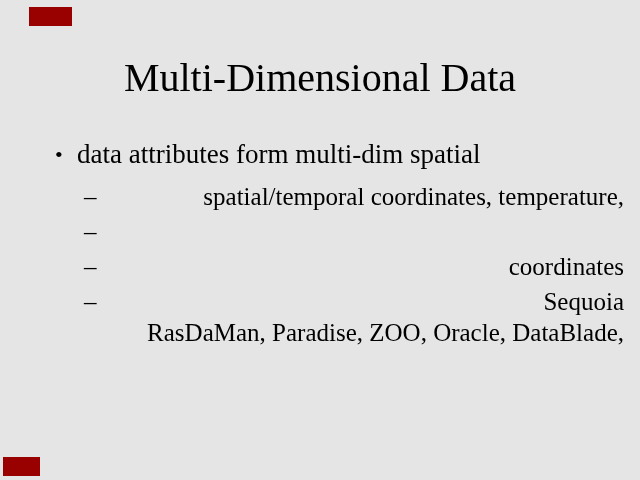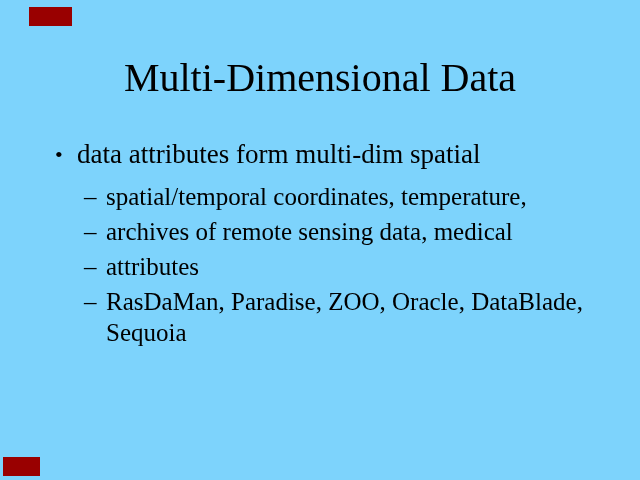--- a/index.html
+++ b/index.html
@@ -1,20 +1,20 @@
 <!DOCTYPE html>
 <html><head>
 <meta charset="utf-8">
 <style>
   html, body { margin: 0; padding: 0; background: #ffffff; }
   .slide {
     position: relative;
     width: 640px;
     height: 480px;
-    background: #7dd3fc;
+    background: #e5e5e5;
     overflow: hidden;
     font-family: "Liberation Serif", "DejaVu Serif", serif;
     color: #000000;
   }
   .red-marker {
     position: absolute;
     background: #990000;
   }
   .red-marker.top-left   { left: 29px; top: 7px;   width: 43px; height: 19px; }
   .red-marker.bottom-left{ left: 3px;  top: 457px; width: 37px; height: 19px; }
@@ -58,21 +58,21 @@
     display: flex;
     align-items: flex-start;
     font-size: 25px;
     line-height: 31px;
     margin-bottom: 4px;
   }
   .sub-item .dash-glyph {
     width: 22px;
     flex: 0 0 22px;
   }
-  .sub-item .sub-lines { flex: 1; }
+  .sub-item .sub-lines { flex: 1; text-align: right; }
 </style>
 </head>
 <body>
 
 <div class="slide">
 
   <div class="red-marker top-left" style="background-color: rgb(153, 0, 0);"></div>
 
   <div class="red-marker bottom-left" style="background-color: rgb(153, 0, 0);"></div>
 
@@ -90,34 +90,33 @@
       <div class="sub-item">
         <span class="dash-glyph">–</span>
         <div class="sub-lines">
           <div>spatial/temporal coordinates, temperature,</div>
         </div>
       </div>
 
       <div class="sub-item">
         <span class="dash-glyph">–</span>
         <div class="sub-lines">
-          <div>archives of remote sensing data, medical</div>
         </div>
       </div>
 
       <div class="sub-item">
         <span class="dash-glyph">–</span>
         <div class="sub-lines">
-          <div>attributes</div>
+          <div>coordinates</div>
         </div>
       </div>
 
       <div class="sub-item">
         <span class="dash-glyph">–</span>
         <div class="sub-lines">
+          <div>Sequoia</div>
           <div>RasDaMan, Paradise, ZOO, Oracle, DataBlade,</div>
-          <div>Sequoia</div>
         </div>
       </div>
 
     </div>
   </div>
 </div>
 
 </body></html>

